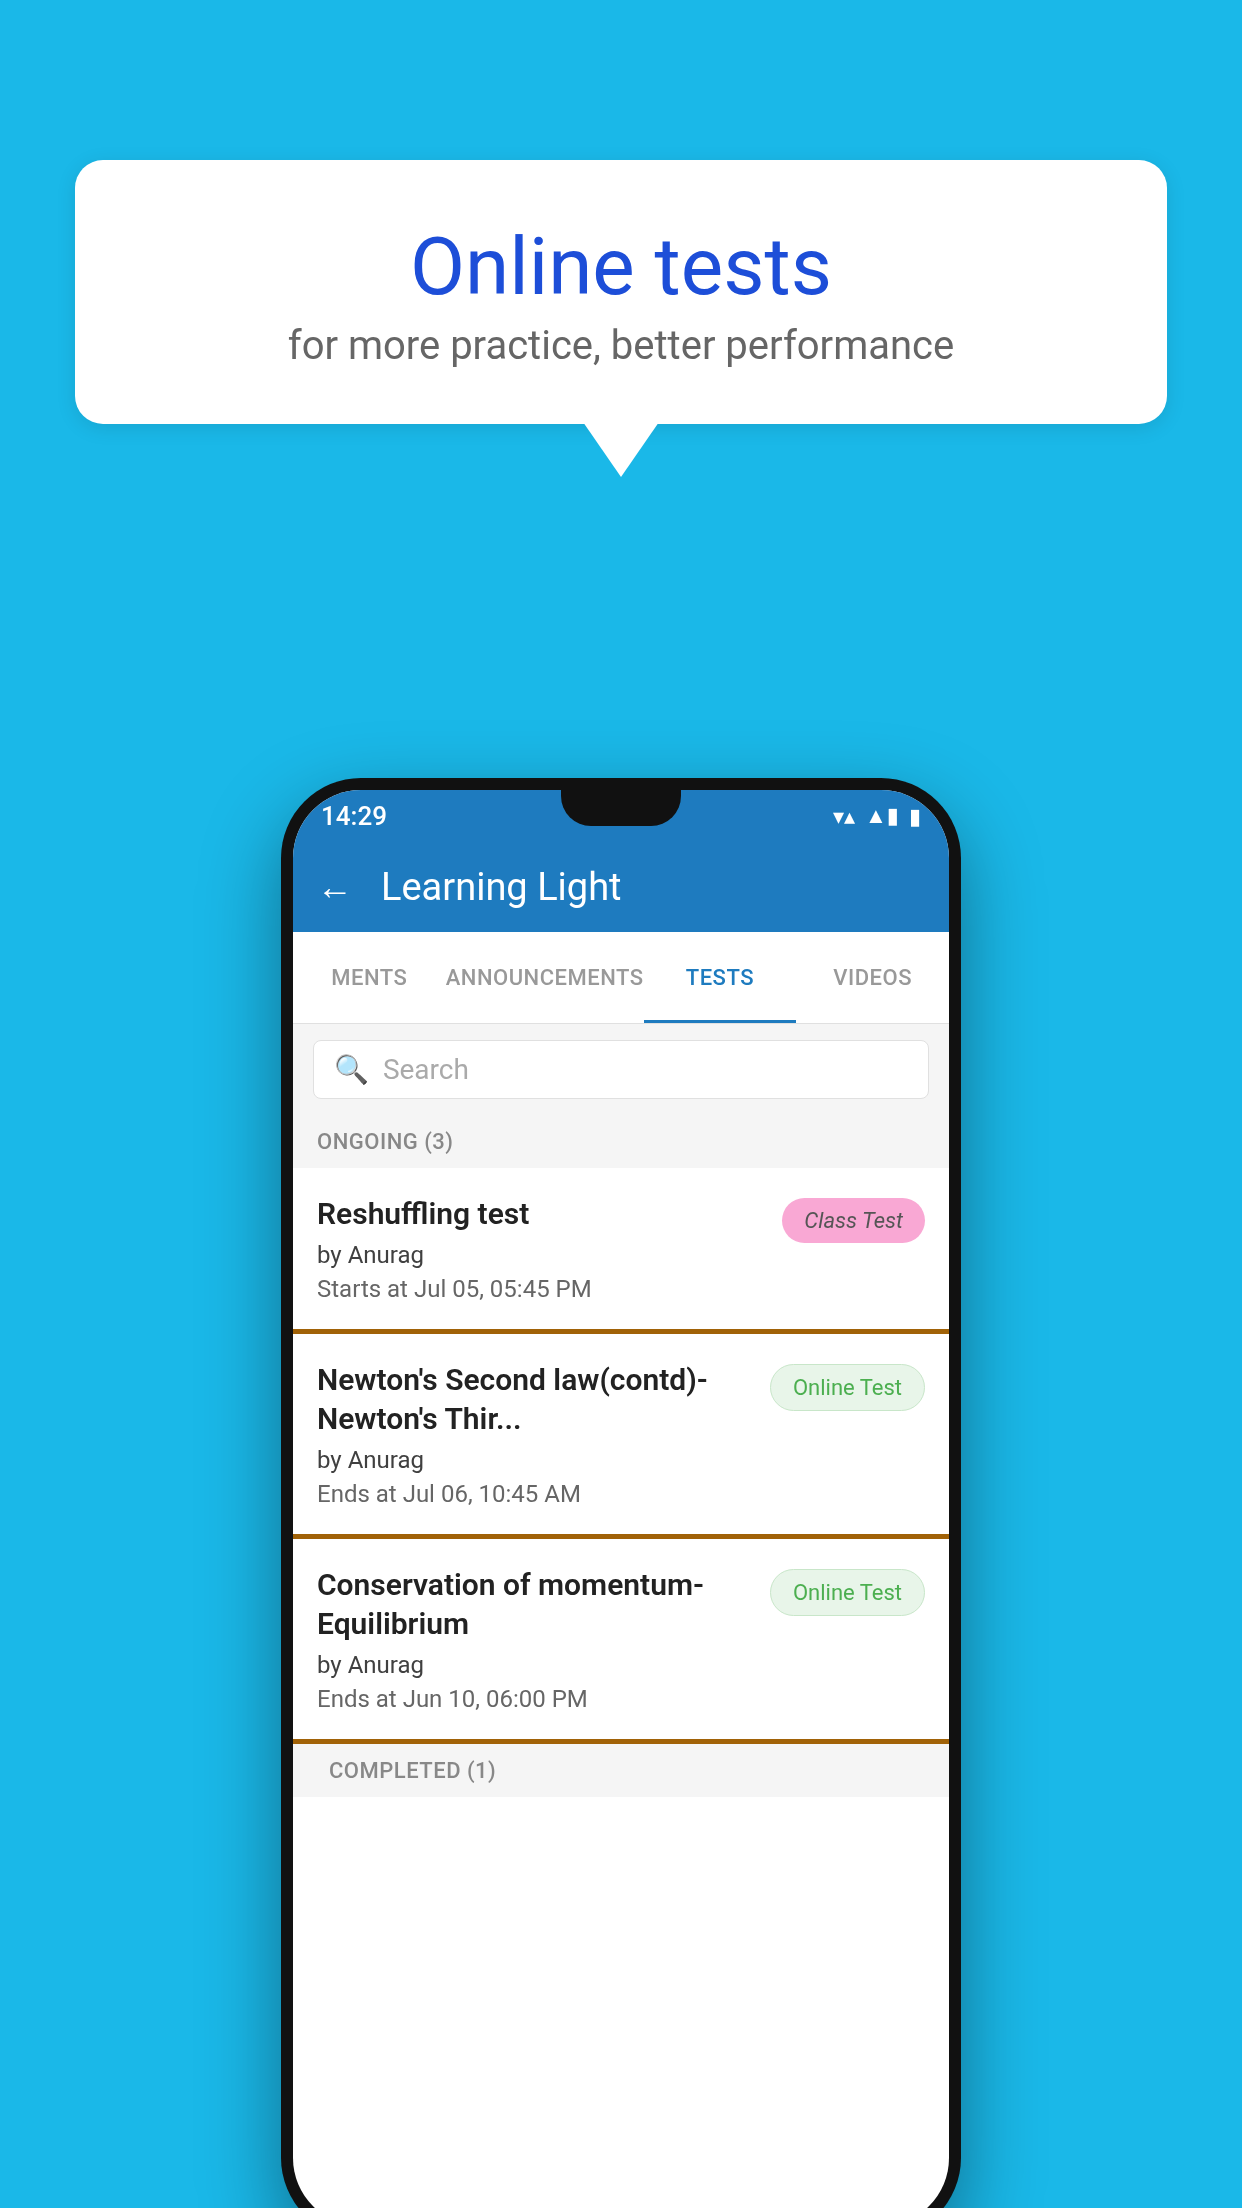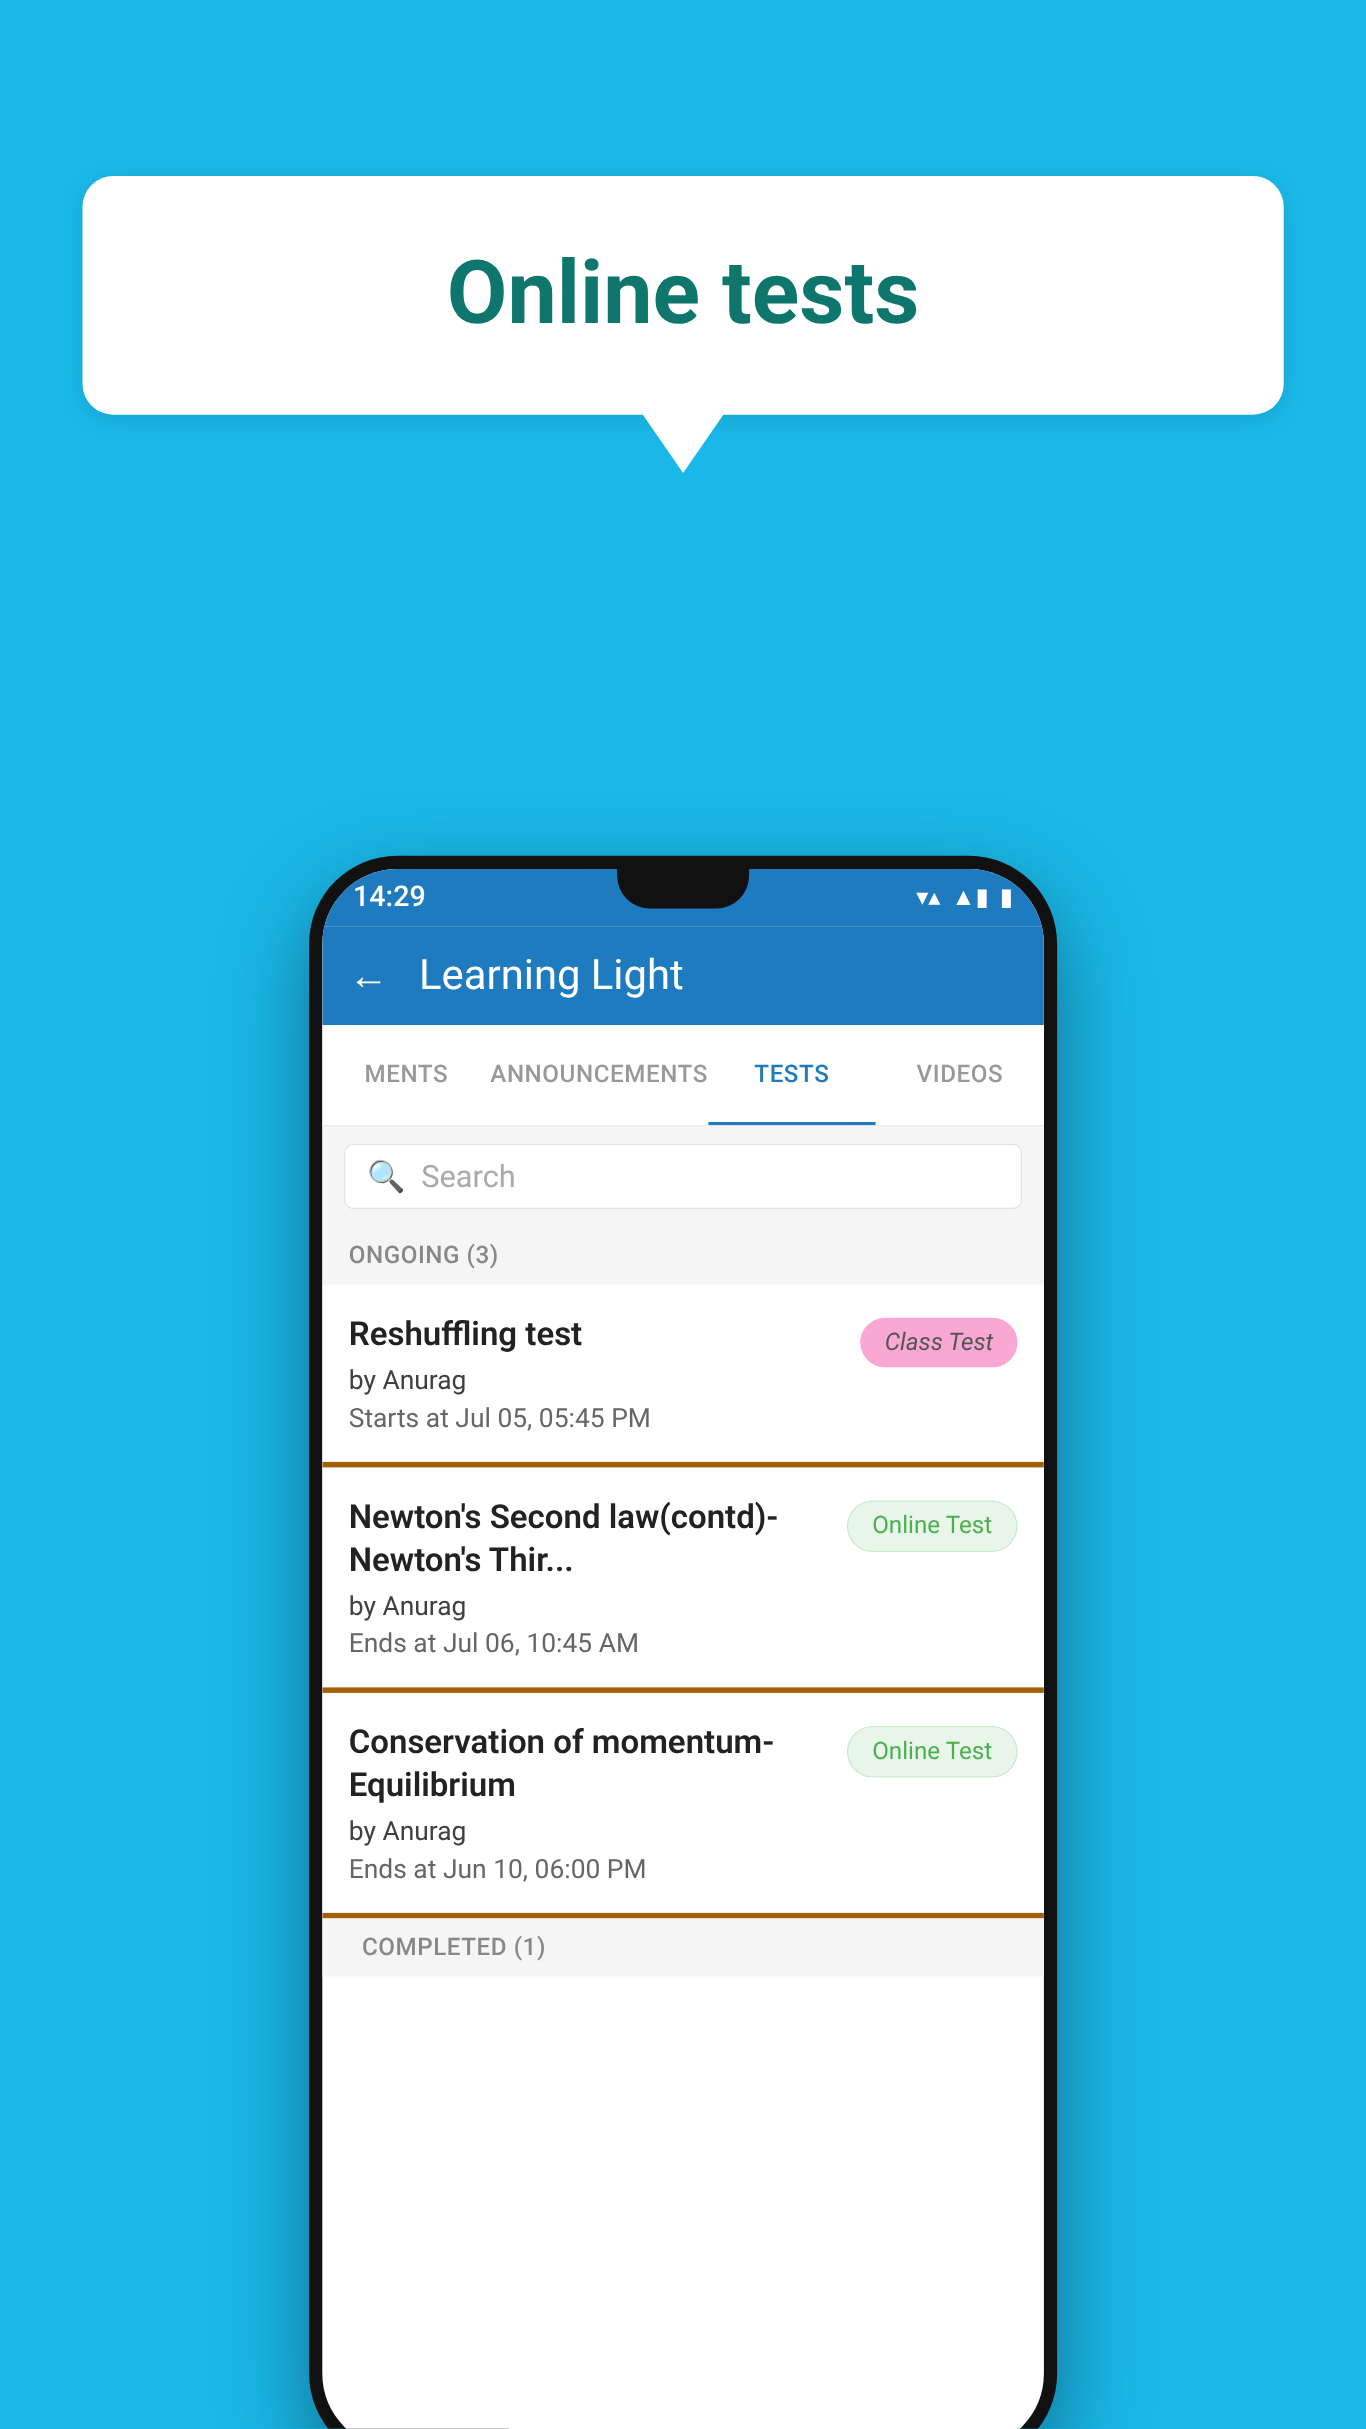--- a/index.html
+++ b/index.html
@@ -29,22 +29,22 @@
       background: white;
       border-radius: 28px;
       padding: 60px 60px 55px;
       width: 100%;
       text-align: center;
       box-shadow: 0 4px 20px rgba(0,0,0,0.1);
     }
 
     .speech-bubble-title {
       font-size: 80px;
-      color: #0f766e;
-      font-weight: 700;
+      color: #1d4ed8;
+      font-weight: 400;
       margin-bottom: 8px;
     }
 
     .speech-bubble-subtitle {
       font-size: 40px;
       color: #666;
       font-weight: 400;
     }
 
     .speech-bubble-arrow {
@@ -287,20 +287,21 @@
       font-weight: 500;
       letter-spacing: 0.5px;
     }
   </style>
 </head>
 <body>
 
 <div class="speech-bubble-container">
   <div class="speech-bubble">
     <div class="speech-bubble-title">Online tests</div>
+    <div class="speech-bubble-subtitle">for more practice, better performance</div>
   </div>
   <div class="speech-bubble-arrow"></div>
 </div>
 
 <div class="phone-frame">
   <div class="phone-screen">
 
     <div class="notch"></div>
 
     <div class="status-bar">

